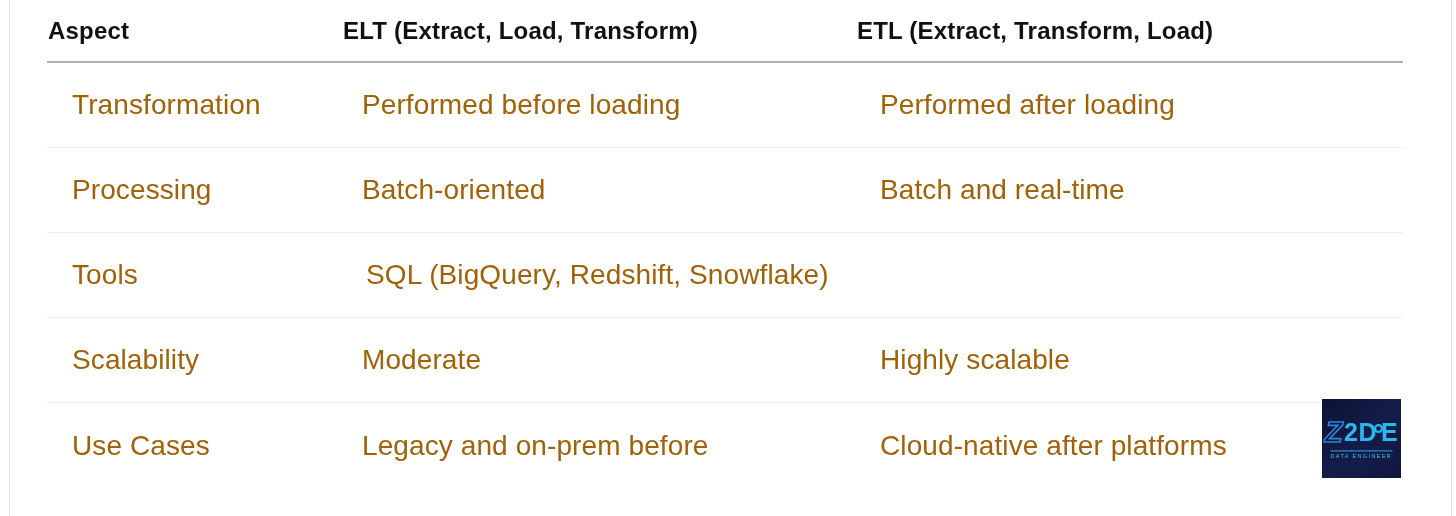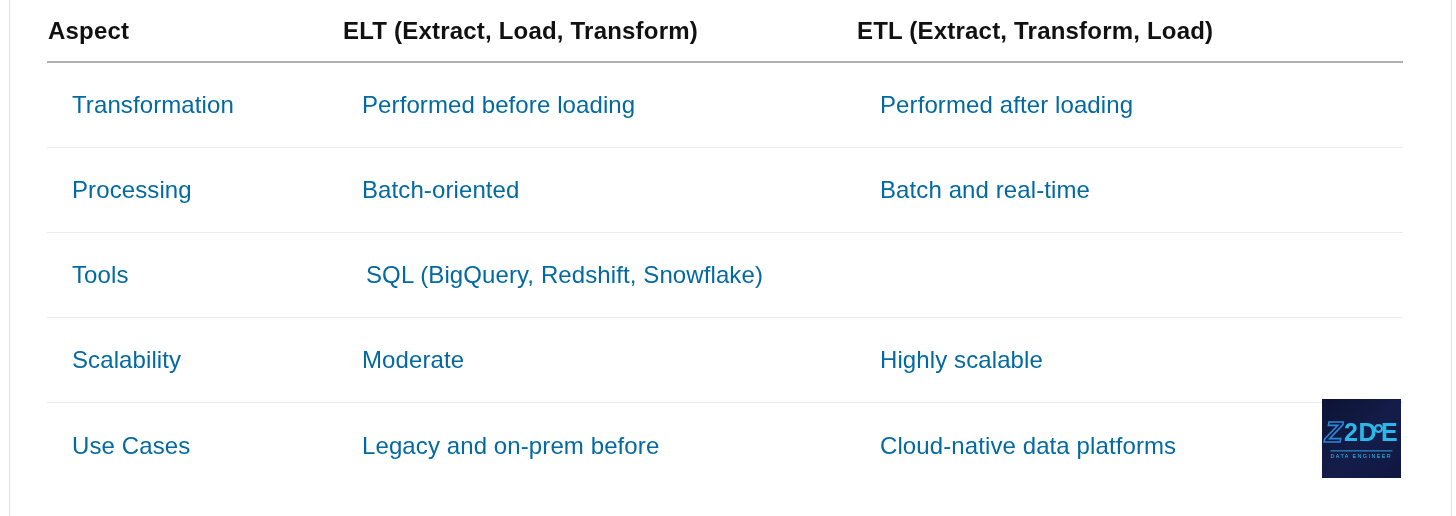--- a/index.html
+++ b/index.html
@@ -36,23 +36,23 @@
     font-weight: 700;
     color: #111111;
     letter-spacing: 0.2px;
   }
   .t-body-row {
     height: 85px;
     border-bottom: 1px solid #ececec;
   }
   .t-body-row:last-child { border-bottom: none; }
   .t-body-row .cell {
-    font-size: 24px;
+    font-size: 28px;
     font-weight: 400;
-    color: #0369a1;
+    color: #a16207;
     letter-spacing: 0.1px;
   }
   .cell { white-space: nowrap; overflow: hidden; }
   .t-head .cell.c1 { padding-left: 1px; }
   .t-head .cell.c2 { padding-left: 0; }
   .t-head .cell.c3 { padding-left: 0; }
   .t-body-row .cell.c1 { padding-left: 25px; }
   .t-body-row .cell.c2 { padding-left: 19px; }
   .t-body-row .cell.c3 { padding-left: 23px; }
 
@@ -133,21 +133,21 @@
 
     <div class="t-row t-body-row">
       <div class="cell c1">Scalability</div>
       <div class="cell c2">Moderate</div>
       <div class="cell c3">Highly scalable</div>
     </div>
 
     <div class="t-row t-body-row">
       <div class="cell c1">Use Cases</div>
       <div class="cell c2">Legacy and on-prem before</div>
-      <div class="cell c3">Cloud-native data platforms</div>
+      <div class="cell c3">Cloud-native after platforms</div>
     </div>
 
   </div>
 
   <div class="logo">
     <div class="logo-word">
       <span class="logo-z">Z</span>
       <span>2D</span>
       <span class="gear-icon"></span>
       <span>E</span>

